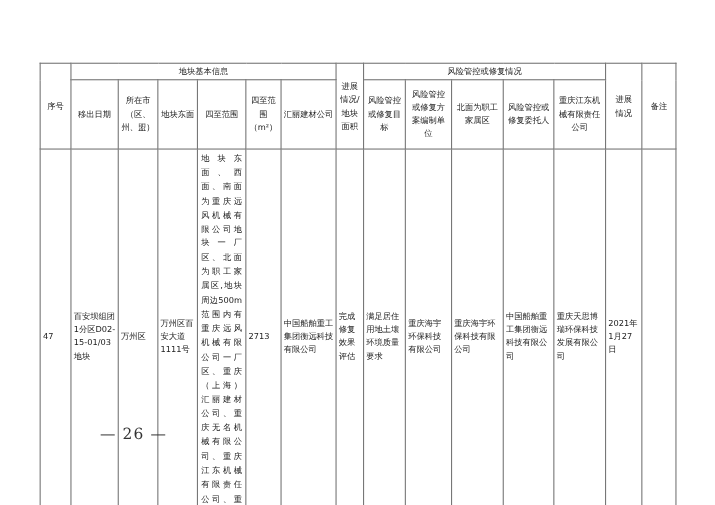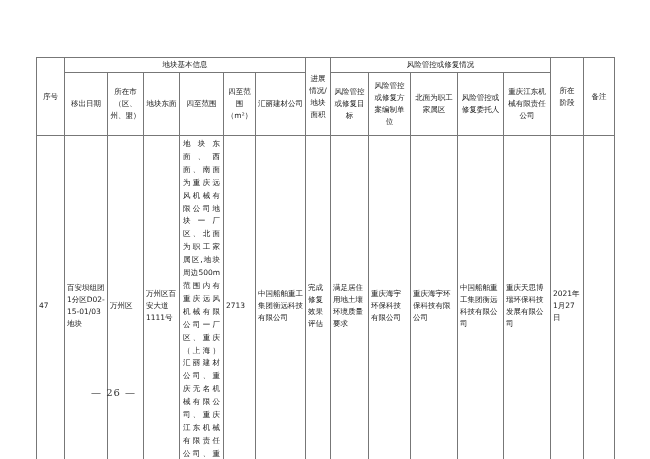--- a/index.html
+++ b/index.html
@@ -39,21 +39,21 @@
     text-align: justify;
     line-height: 12.9px;
     padding: 2px 3px;
     word-break: break-all;
   }
   .ba { word-break: break-all; }
   th.pad-wide { padding: 1px 5px; }
   .pagenum {
     position: absolute;
     left: 91px; top: 387px;
-    font-size: 10px;
+    font-size: 14px;
     letter-spacing: 1px;
     color: #333333;
     font-family: "DejaVu Serif", serif;
   }
 </style>
 </head>
 <body>
 
 <div class="page">
 
@@ -74,21 +74,21 @@
       <col style="width:47px">
         <col style="width:33px">
         <col style="width:31px">
     </colgroup>
     <tbody>
         <tr class="r1">
       <th rowspan="2">序号</th>
       <th colspan="6">地块基本信息</th>
       <th rowspan="2">进展情况/地块面积</th>
       <th colspan="5">风险管控或修复情况</th>
-      <th rowspan="2" class="pad-wide">所在阶段</th>
+      <th rowspan="2" class="pad-wide">进展情况</th>
       <th rowspan="2">备注</th>
     </tr>
     <tr class="r2">
       <th>移出日期</th>
       <th>所在市（区、州、盟）</th>
       <th>地块东面</th>
       <th>四至范围</th>
       <th>四至范围（m²）</th>
       <th>汇丽建材公司</th>
       <th>风险管控或修复目标</th>

